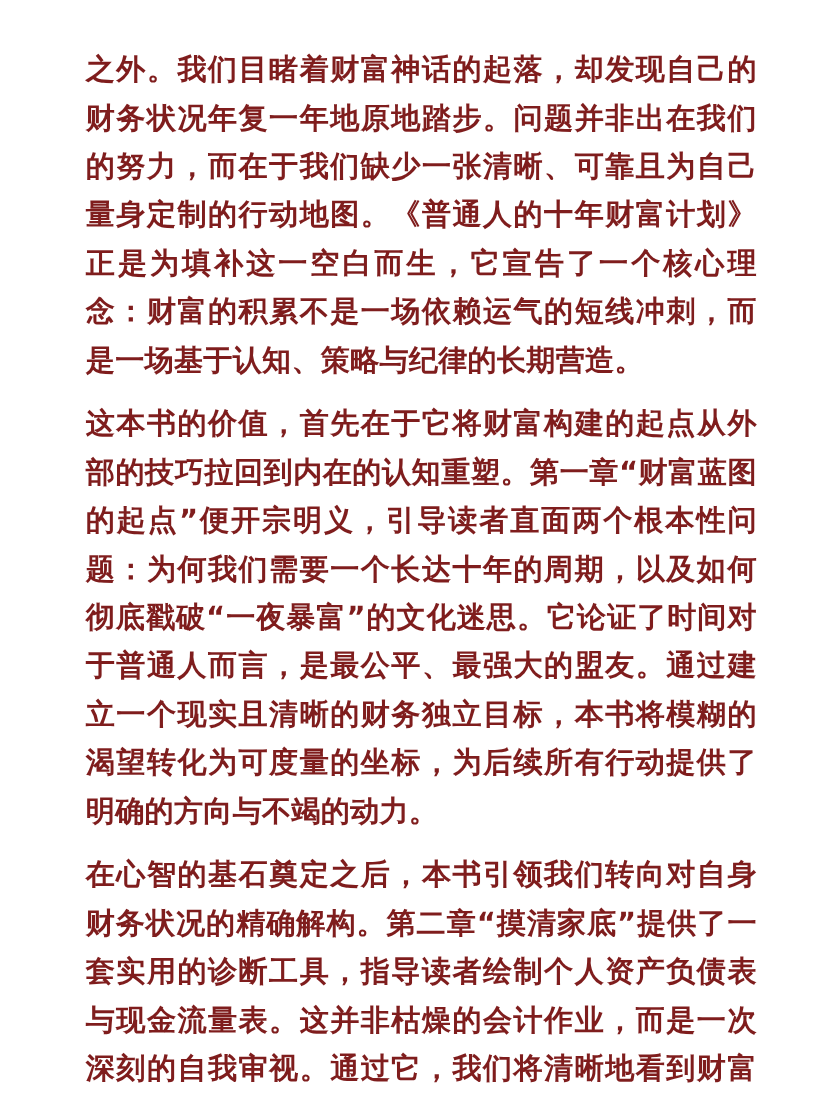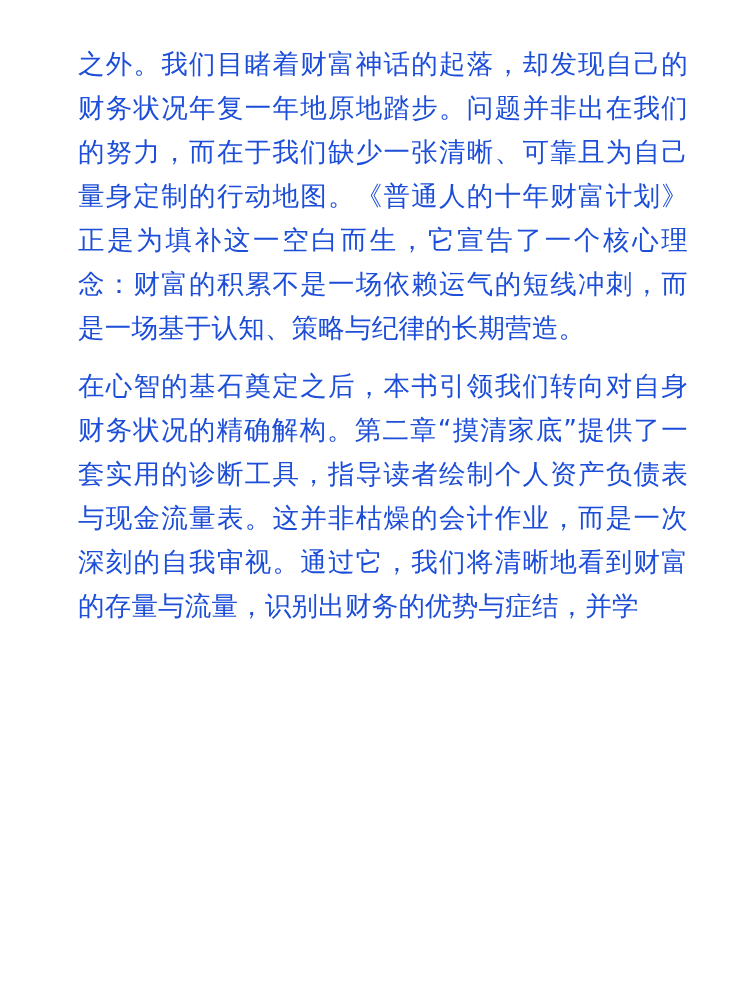--- a/index.html
+++ b/index.html
@@ -20,32 +20,33 @@
     padding: 42px 62px 0 78px;
     background: #ffffff;
   }
   .article {
     display: block;
   }
   .para {
     margin: 0 0 14px 0;
     font-size: 26.5px;
     line-height: 44px;
-    color: #1d4ed8;
+    color: #7f1d1d;
     text-align: justify;
     text-justify: inter-ideograph;
     letter-spacing: 0.2px;
-    font-weight: 400;
+    font-weight: 700;
     font-family: "DejaVu Sans", "Liberation Sans", sans-serif;
   }
   .para:last-child {
     margin-bottom: 0;
   }
 </style>
 </head>
 <body>
 
 <div class="page">
   <div class="article">
     <p class="para">之外。我们目睹着财富神话的起落，却发现自己的财务状况年复一年地原地踏步。问题并非出在我们的努力，而在于我们缺少一张清晰、可靠且为自己量身定制的行动地图。《普通人的十年财富计划》正是为填补这一空白而生，它宣告了一个核心理念：财富的积累不是一场依赖运气的短线冲刺，而是一场基于认知、策略与纪律的长期营造。</p>
+    <p class="para">这本书的价值，首先在于它将财富构建的起点从外部的技巧拉回到内在的认知重塑。第一章“财富蓝图的起点”便开宗明义，引导读者直面两个根本性问题：为何我们需要一个长达十年的周期，以及如何彻底戳破“一夜暴富”的文化迷思。它论证了时间对于普通人而言，是最公平、最强大的盟友。通过建立一个现实且清晰的财务独立目标，本书将模糊的渴望转化为可度量的坐标，为后续所有行动提供了明确的方向与不竭的动力。</p>
     <p class="para">在心智的基石奠定之后，本书引领我们转向对自身财务状况的精确解构。第二章“摸清家底”提供了一套实用的诊断工具，指导读者绘制个人资产负债表与现金流量表。这并非枯燥的会计作业，而是一次深刻的自我审视。通过它，我们将清晰地看到财富的存量与流量，识别出财务的优势与症结，并学</p>
   </div>
 </div>
 
 </body></html>

